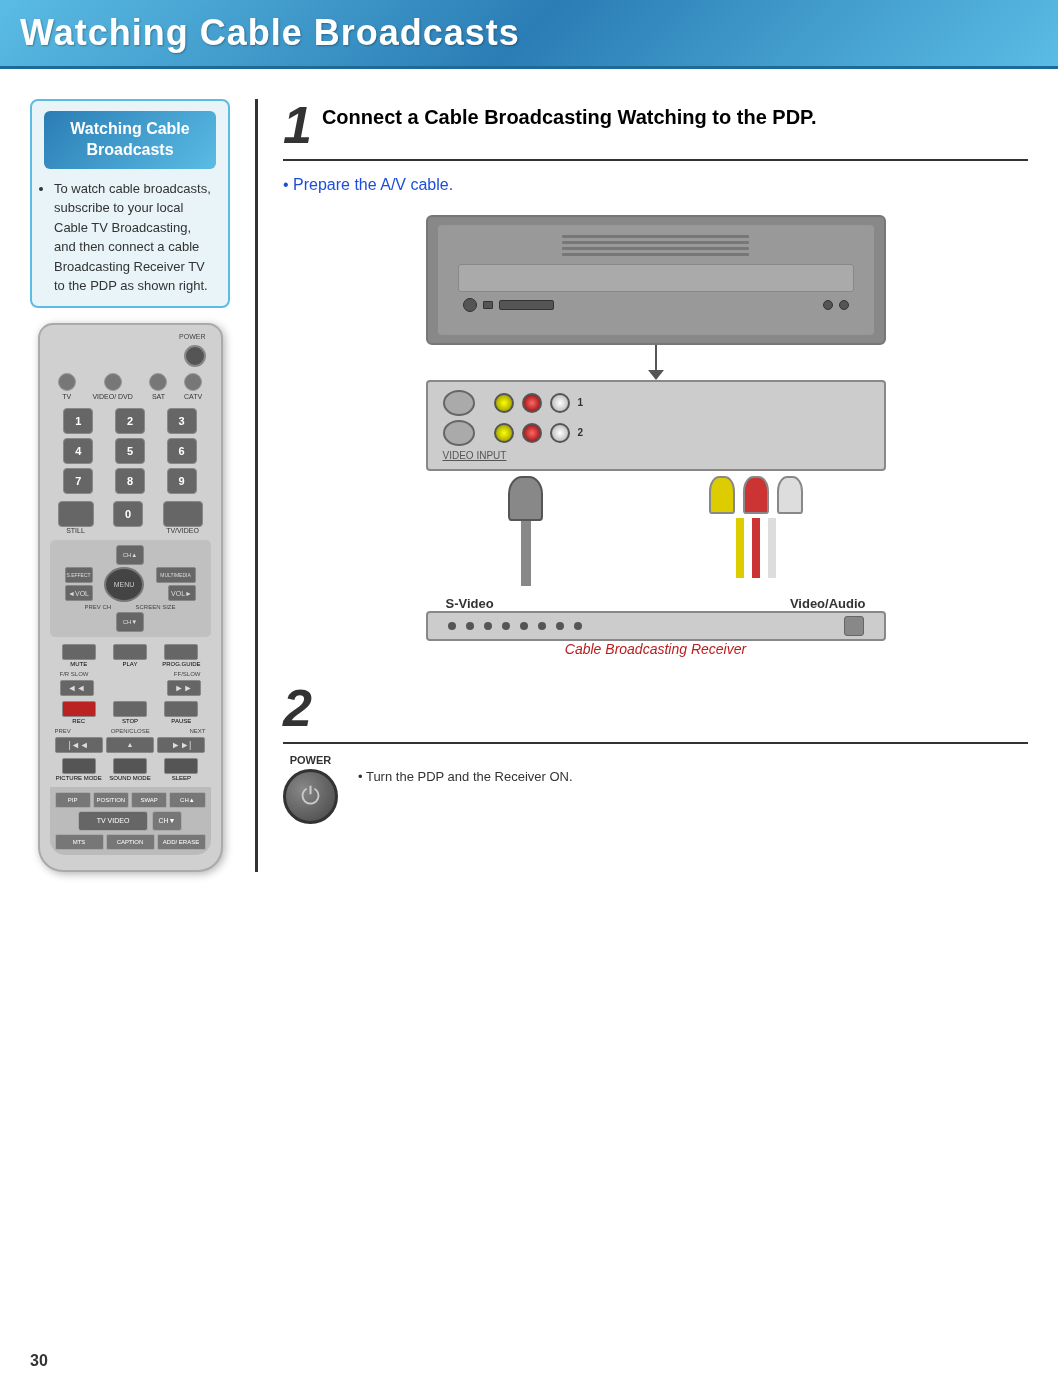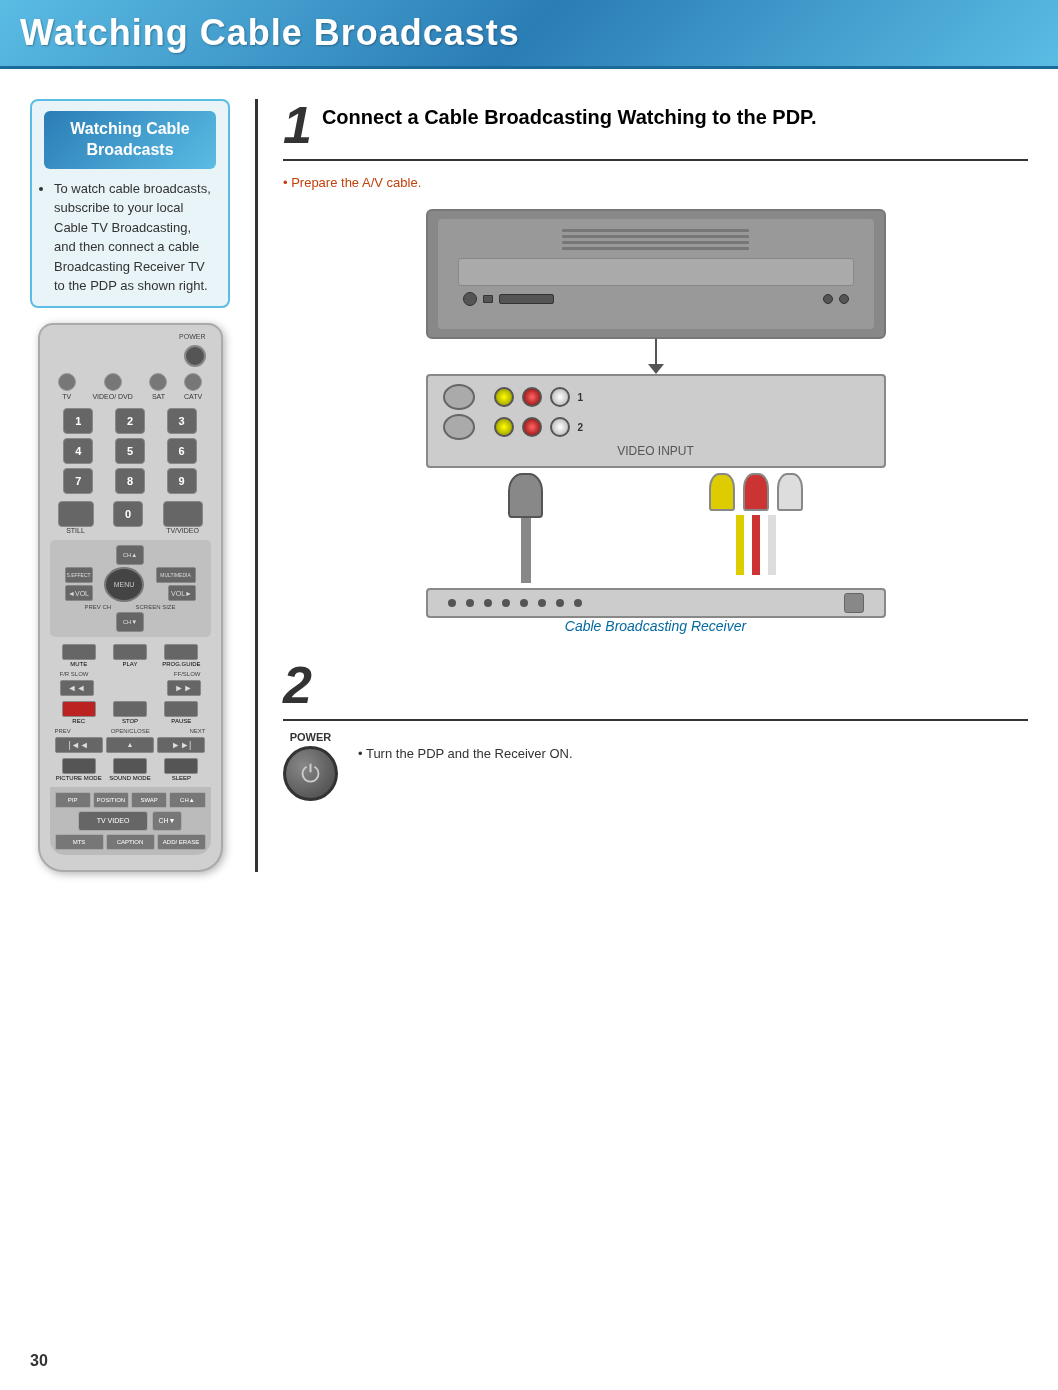--- a/index.html
+++ b/index.html
@@ -171,34 +171,34 @@
     }
     .step-title {
       font-size: 20px;
       font-weight: bold;
       color: #000;
       line-height: 1.3;
       padding-top: 5px;
     }
 
     .step-instructions {
-      font-size: 13px;
-      color: #c2410c;
+      font-size: 16px;
+      color: #1d4ed8;
       margin-bottom: 15px;
       line-height: 1.8;
     }
     .step-instructions p {
       margin-bottom: 2px;
     }
 
     .caption-label {
       text-align: center;
       font-size: 14px;
       font-style: italic;
-      color: #0369a1;
+      color: #b91c1c;
       margin-bottom: 20px;
     }
 
     
     .step2-content {
       display: flex;
       align-items: flex-start;
       gap: 20px;
     }
     .power-button-circle {
@@ -291,24 +291,24 @@
     .rca-port.yel { background: radial-gradient(#ffff00, #888800); }
     .rca-port.red2 { background: radial-gradient(#ff6666, #880000); }
     .rca-port.wht { background: radial-gradient(#ffffff, #aaaaaa); }
     .input-num {
       font-size: 10px;
       font-weight: bold;
       color: #333;
       width: 12px;
     }
     .input-panel-label {
-      font-size: 12px;
+      font-size: 10px;
       color: #555;
-      text-align: center;
       margin-top: 2px;
+      text-decoration: underline;
     }
 
     
     .recv-box {
       max-width: 460px;
       margin: 0 auto;
       background: #ccc;
       border: 2px solid #888;
       border-radius: 4px;
       height: 30px;
@@ -604,20 +604,24 @@
             <div style="width:26px;height:38px;background:#ddd;border-radius:40% 40% 10% 10%;border:2px solid #888;"></div>
           </div>
           <div style="display:flex;gap:8px;">
             <div style="width:8px;height:60px;background:#ddcc00;"></div>
             <div style="width:8px;height:60px;background:#cc3333;"></div>
             <div style="width:8px;height:60px;background:#ddd;"></div>
           </div>
         </div>
       </div>
 
+      <div class="labels-row">
+        <span class="s-video-label">S-Video</span>
+        <span class="video-audio-label">Video/Audio</span>
+      </div>
 
       <div class="recv-box">
         <div class="recv-indicator"></div>
         <div class="recv-indicator"></div>
         <div class="recv-indicator"></div>
         <div class="recv-indicator"></div>
         <div class="recv-indicator"></div>
         <div class="recv-indicator"></div>
         <div class="recv-indicator"></div>
         <div class="recv-indicator"></div>

